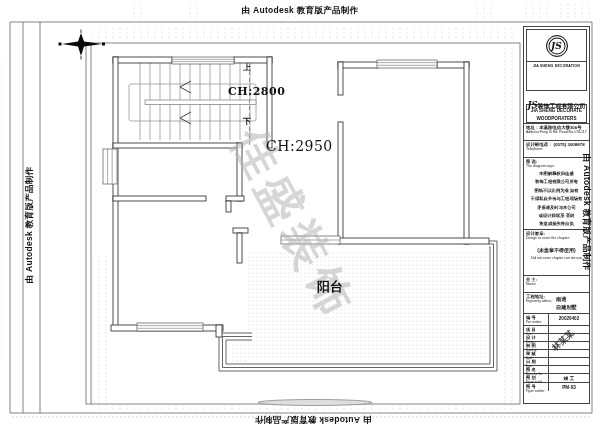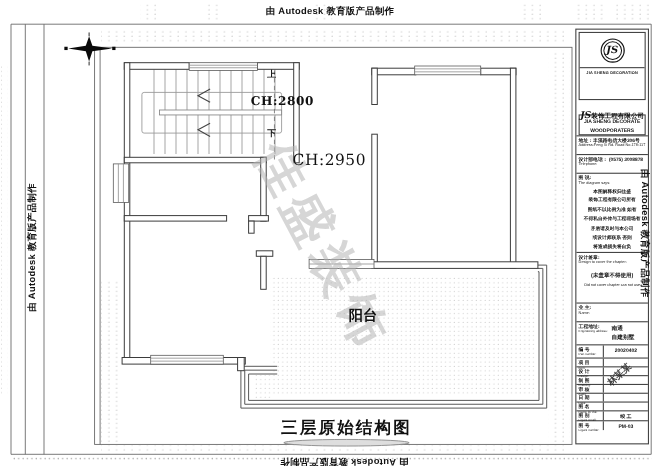--- a/index.html
+++ b/index.html
@@ -176,21 +176,20 @@
   <div class="abs txt stamp-txt" style="left:0;top:5px;width:600px;text-align:center;">由 Autodesk 教育版产品制作</div>
   <div class="abs txt stamp-txt" style="left:-45px;top:219px;width:150px;text-align:center;transform:rotate(-90deg);">由 Autodesk 教育版产品制作</div>
   <div class="abs txt stamp-txt" style="left:511px;top:206px;width:150px;text-align:center;transform:rotate(90deg);z-index:6;">由 Autodesk 教育版产品制作</div>
   <div class="abs txt stamp-txt" style="left:228px;top:413px;width:170px;text-align:center;transform:rotate(180deg);">由 Autodesk 教育版产品制作</div>
 
   <div class="abs txt serif" style="left:228px;top:85px;font-size:11px;letter-spacing:.5px;font-weight:bold;">CH:2800</div>
   <div class="abs txt serif" style="left:266px;top:138px;font-size:14px;letter-spacing:.5px;text-align:right;">CH:2950</div>
   <div class="abs txt" style="left:243px;top:62px;font-size:8px;font-weight:bold;">上</div>
   <div class="abs txt" style="left:243px;top:116px;font-size:8px;font-weight:bold;">下</div>
   <div class="abs txt" style="left:300px;top:278px;width:60px;text-align:center;font-size:13px;font-weight:600;">阳台</div>
-  <div class="abs txt" style="left:240px;top:380px;width:150px;text-align:center;font-size:15px;font-weight:bold;letter-spacing:2px;">三层原始结构图</div>
 
   <div class="abs tb">
 
     <div class="tb-logo">
       <div class="logo-circle">
         <span class="logo-js">JS</span>
       </div>
       <div class="logo-cap">JIA SHENG DECORATION</div>
     </div>
 

